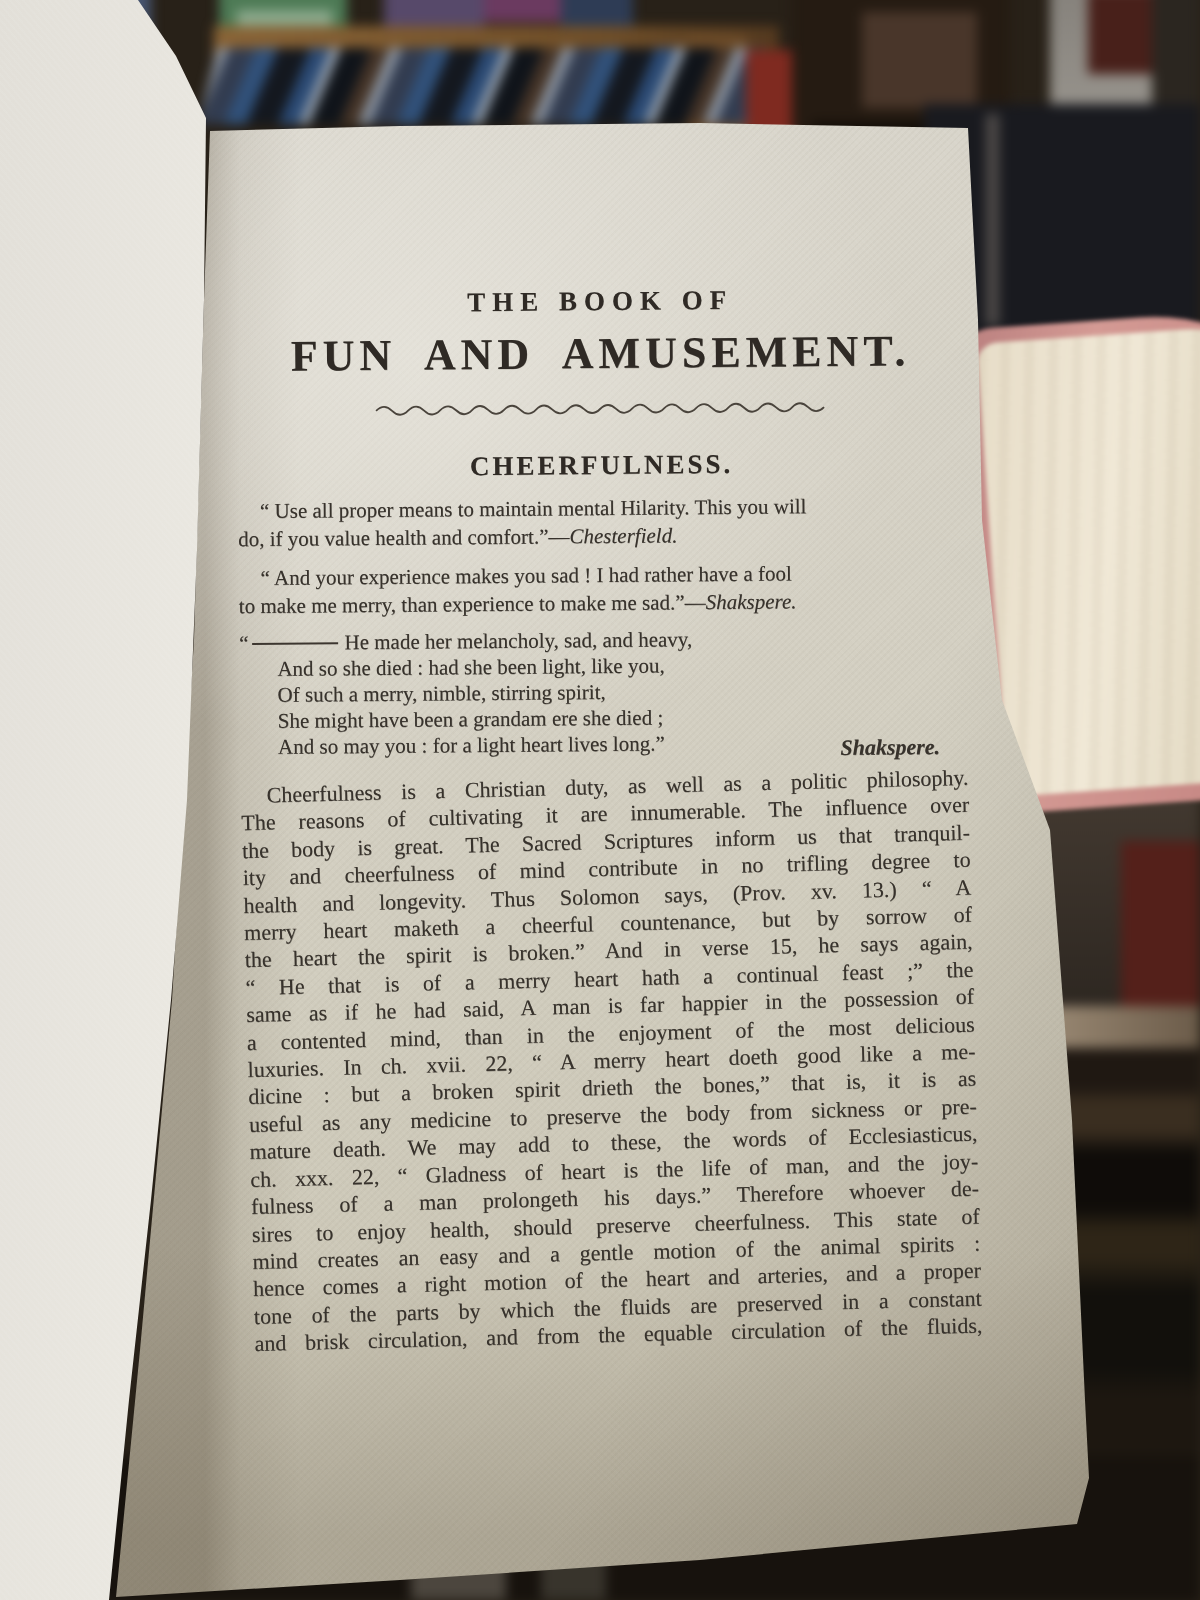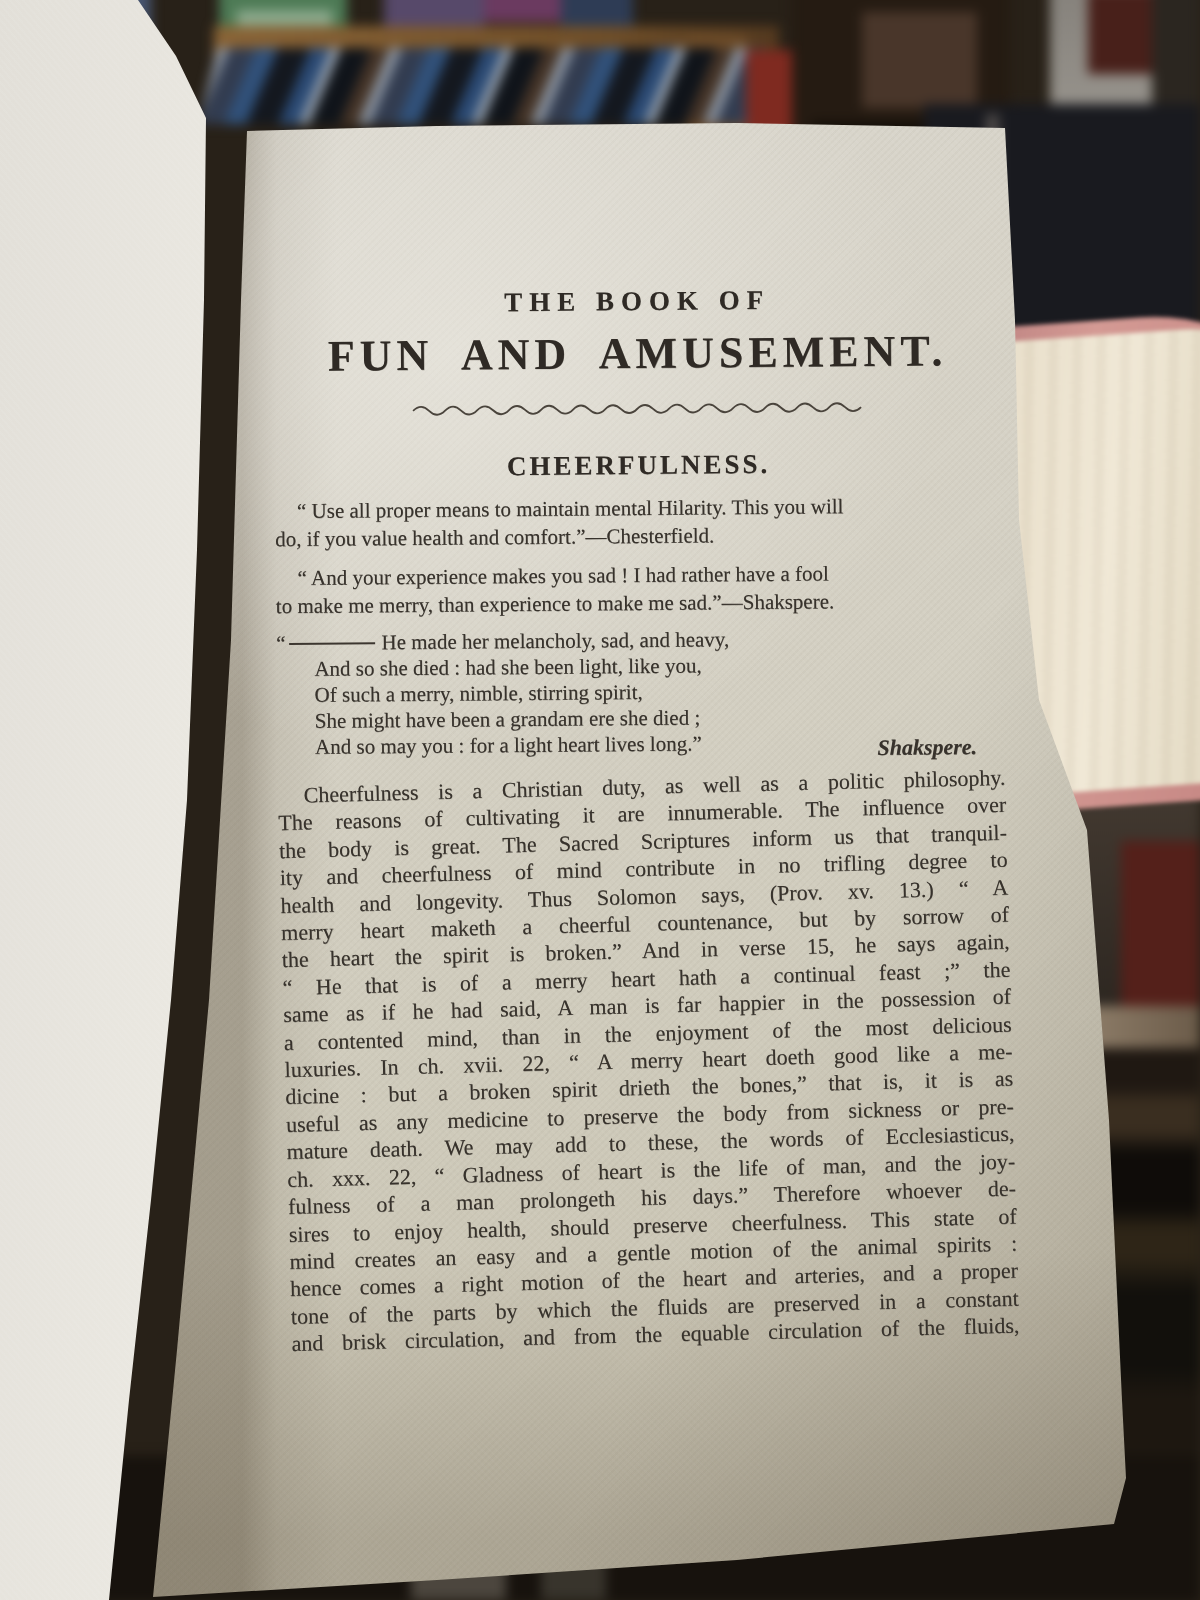--- a/index.html
+++ b/index.html
@@ -61,21 +61,20 @@
     filter:drop-shadow(5px 3px 6px rgba(15,12,10,0.55));
     clip-path:polygon(210px 131px,400px 126px,700px 123px,968px 128px,978px 320px,982px 520px,1002px 700px,1050px 830px,1072px 1120px,1085px 1400px,1089px 1478px,1077px 1524px,700px 1560px,400px 1580px,116px 1597px,140px 1350px,172px 1000px,194px 640px,204px 300px);
     background:
       radial-gradient(750px 620px at 420px 360px,rgba(242,240,234,0.5),rgba(242,240,234,0) 65%),
       linear-gradient(90deg,rgba(95,84,66,0.38) 205px,rgba(95,84,66,0.12) 240px,rgba(95,84,66,0) 300px),
       linear-gradient(295deg,rgba(88,78,62,0.30),rgba(88,78,62,0) 35%),
       linear-gradient(180deg,rgba(0,0,0,0) 78%,rgba(95,85,66,0.25) 96%),
       repeating-linear-gradient(45deg,rgba(255,255,255,0.035) 0 2px,rgba(0,0,0,0) 2px 5px),
       repeating-linear-gradient(-45deg,rgba(100,92,75,0.04) 0 2px,rgba(0,0,0,0) 2px 5px),
       linear-gradient(168deg,#dbd8cf 0%,#d6d2c6 35%,#d0ccbd 60%,#cac5b4 80%,#c2bcaa 100%);
-    margin-left: 37px;
   }
 
   
   .left-page{
     position:absolute;inset:0;
     filter:drop-shadow(7px 2px 7px rgba(35,28,18,0.55));
     clip-path:polygon(0 0,138px 0,176px 56px,206px 118px,204px 300px,197px 550px,187px 800px,171px 1000px,151px 1200px,129px 1400px,117px 1520px,109px 1600px,0 1600px);
     background:
       repeating-linear-gradient(50deg,rgba(255,255,255,0.05) 0 2px,rgba(0,0,0,0) 2px 5px),
       linear-gradient(95deg,#e2dfd8 0%,#edebe4 26%,#e9e6de 48%,#ddd9cf 68%,#cfcabf 82%,#b5afa2 94%,#9b9486 100%);
@@ -88,21 +87,21 @@
     text-shadow:0.3px 0.4px 0.5px rgba(45,40,34,0.45);
   }
   .pretitle{margin:0;font-size:27px;line-height:30px;text-align:center;letter-spacing:7px;font-weight:bold;color:#2f2a25;}
   .title{margin:12px 0 0;font-size:44px;line-height:52px;text-align:center;letter-spacing:5px;word-spacing:14px;font-weight:bold;color:#2f2a25;}
   .wavy{display:block;margin:20px auto 0;}
   .chapter{margin:34px 0 0;font-size:27px;line-height:30px;text-align:center;letter-spacing:3px;font-weight:bold;color:#2f2a25;}
   .quote{margin-top:14px;font-size:21px;line-height:28px;}
   .quote + .quote{margin-top:11px;}
   .q-first{text-indent:22px;}
   .q-line{display:block;}
-  .attr-inline{}
+  .attr-inline{font-style:italic;}
   .poem{margin-top:10px;font-size:21px;line-height:26px;}
   .p-line{display:block;}
   .p-ind{padding-left:38px;}
   .longdash{display:inline-block;width:86px;border-bottom:2.6px solid #3c362f;margin:0 6px 5px 4px;}
   .poem-attr{margin-top:-20px;text-align:right;padding-right:28px;font-style:italic;font-weight:bold;font-size:22px;}
   .body{margin:16px 0 0;font-size:22px;line-height:27.4px;transform:rotate(-0.95deg);transform-origin:0 0;}
   .bl{display:block;text-align:justify;text-align-last:justify;}
   .bl:first-child{text-indent:26px;}
 </style>
 </head>

